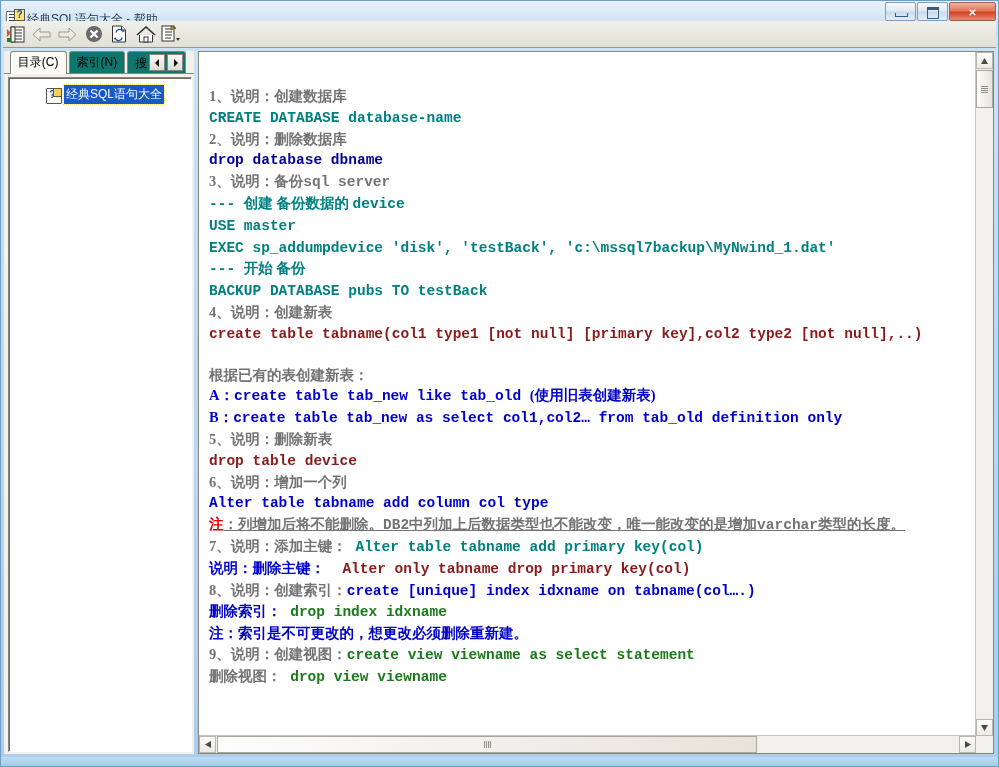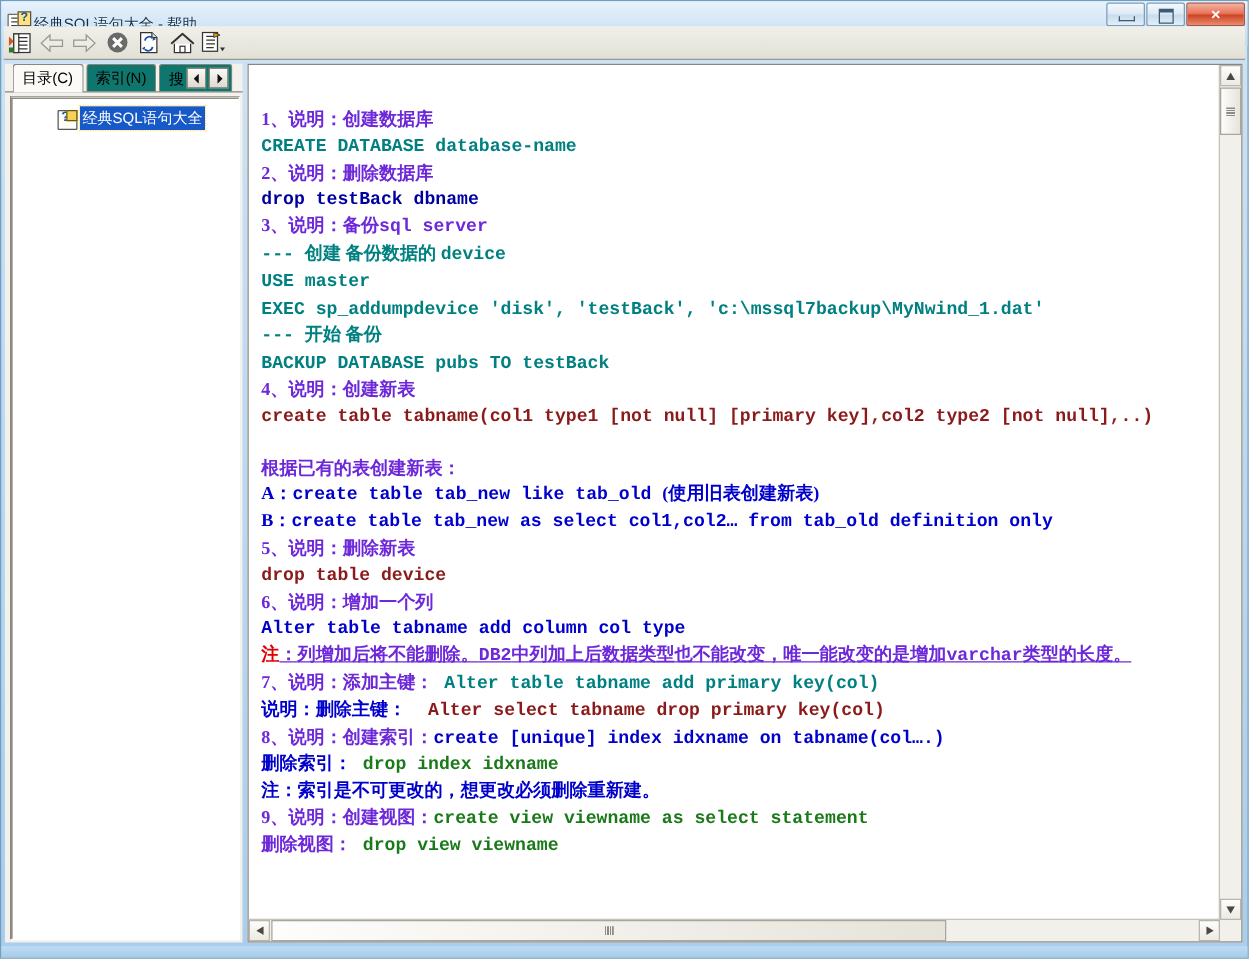--- a/index.html
+++ b/index.html
@@ -188,21 +188,21 @@
     font-family: "Liberation Serif", serif;
     font-weight: bold;
     color: #000;
   }
   .mono {
     font-family: "Liberation Mono", monospace;
     font-size: 14.5px;
     font-weight: bold;
   }
   .blank { height: 20px; }
-  .c-black  { color: #6d28d9; }
+  .c-black  { color: #737373; }
   .c-teal   { color: #008080; }
   .c-blue   { color: #0000cc; }
   .c-navy   { color: #0000a0; }
   .c-maroon { color: #8b1a1a; }
   .c-green  { color: #1a7a1a; }
   .c-red    { color: #e00000; }
   .u { text-decoration: underline; }
 
   
   .vscroll {
@@ -367,40 +367,40 @@
 
   <div class="contentpane">
 
     <div class="doc">
       <div class="doc-inner">
         <div id="doc-lines">
             <div class="blank"></div>
             <div class="ln"><span class="c-black">1、说明：创建数据库</span></div>
             <div class="ln"><span class="mono c-teal">CREATE DATABASE database-name</span></div>
             <div class="ln"><span class="c-black">2、说明：删除数据库</span></div>
-            <div class="ln"><span class="mono c-navy">drop testBack dbname</span></div>
+            <div class="ln"><span class="mono c-navy">drop database dbname</span></div>
             <div class="ln"><span class="c-black">3、说明：备份</span><span class="mono c-black">sql server</span></div>
             <div class="ln"><span class="mono c-teal">--- </span><span class="c-teal">创建 备份数据的 </span><span class="mono c-teal">device</span></div>
             <div class="ln"><span class="mono c-teal">USE master</span></div>
             <div class="ln"><span class="mono c-teal">EXEC sp_addumpdevice 'disk', 'testBack', 'c:\mssql7backup\MyNwind_1.dat'</span></div>
             <div class="ln"><span class="mono c-teal">--- </span><span class="c-teal">开始 备份</span></div>
             <div class="ln"><span class="mono c-teal">BACKUP DATABASE pubs TO testBack</span></div>
             <div class="ln"><span class="c-black">4、说明：创建新表</span></div>
             <div class="ln"><span class="mono c-maroon">create table tabname(col1 type1 [not null] [primary key],col2 type2 [not null],..)</span></div>
             <div class="blank"></div>
             <div class="ln"><span class="c-black">根据已有的表创建新表：</span></div>
             <div class="ln"><span class="c-blue">A：</span><span class="mono c-blue">create table tab_new like tab_old </span><span class="c-blue">(使用旧表创建新表)</span></div>
             <div class="ln"><span class="c-blue">B：</span><span class="mono c-blue">create table tab_new as select col1,col2… from tab_old definition only</span></div>
             <div class="ln"><span class="c-black">5、说明：删除新表</span></div>
             <div class="ln"><span class="mono c-maroon">drop table device</span></div>
             <div class="ln"><span class="c-black">6、说明：增加一个列</span></div>
             <div class="ln"><span class="mono c-blue">Alter table tabname add column col type</span></div>
             <div class="ln"><span class="c-red">注</span><span class="c-black u">：</span><span class="c-black u">列增加后将不能删除。</span><span class="mono c-black u">DB2</span><span class="c-black u">中列加上后数据类型也不能改变，唯一能改变的是增加</span><span class="mono c-black u">varchar</span><span class="c-black u">类型的长度。</span></div>
             <div class="ln"><span class="c-black">7、说明：添加主键：</span><span class="mono c-teal"> Alter table tabname add primary key(col)</span></div>
-            <div class="ln"><span class="c-blue">说明：删除主键：</span><span class="mono c-maroon">  Alter select tabname drop primary key(col)</span></div>
+            <div class="ln"><span class="c-blue">说明：删除主键：</span><span class="mono c-maroon">  Alter only tabname drop primary key(col)</span></div>
             <div class="ln"><span class="c-black">8、说明：创建索引：</span><span class="mono c-blue">create [unique] index idxname on tabname(col….)</span></div>
             <div class="ln"><span class="c-blue">删除索引：</span><span class="mono c-green"> drop index idxname</span></div>
             <div class="ln"><span class="c-blue">注：索引是不可更改的，想更改必须删除重新建。</span></div>
             <div class="ln"><span class="c-black">9、说明：创建视图：</span><span class="mono c-green">create view viewname as select statement</span></div>
             <div class="ln"><span class="c-black">删除视图：</span><span class="mono c-green"> drop view viewname</span></div>
           </div>
       </div>
     </div>
 
     <div class="vscroll">

